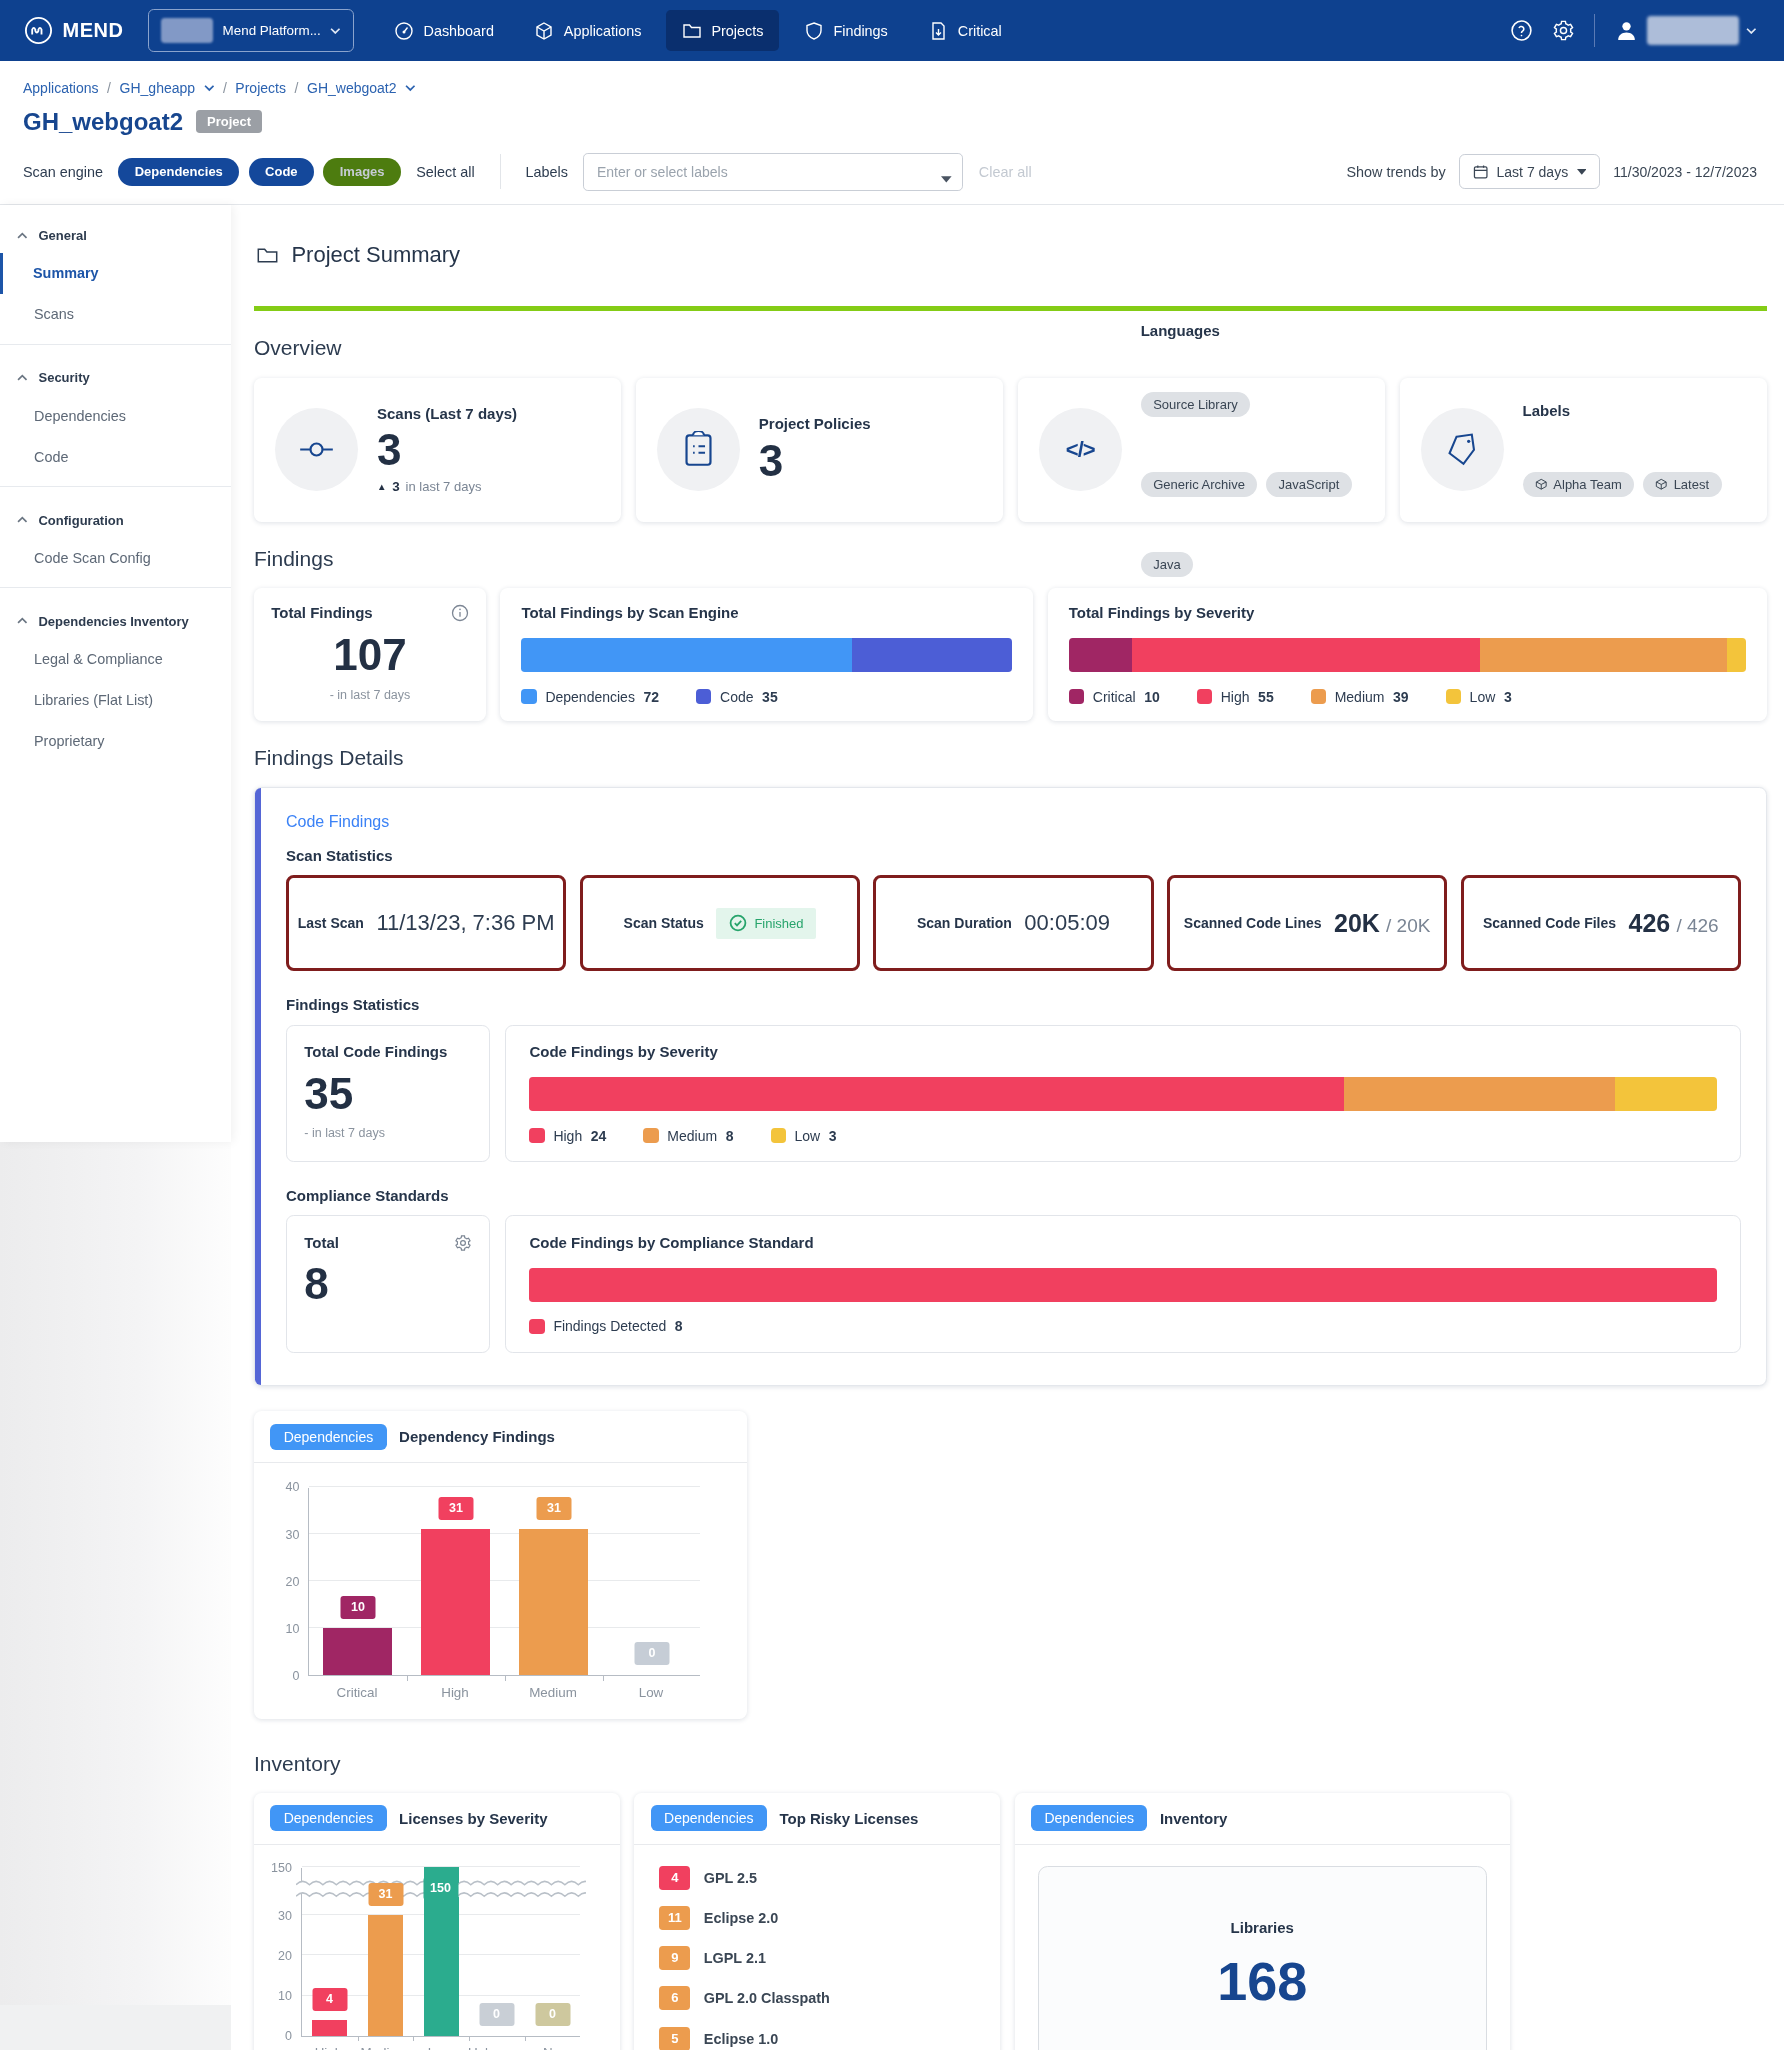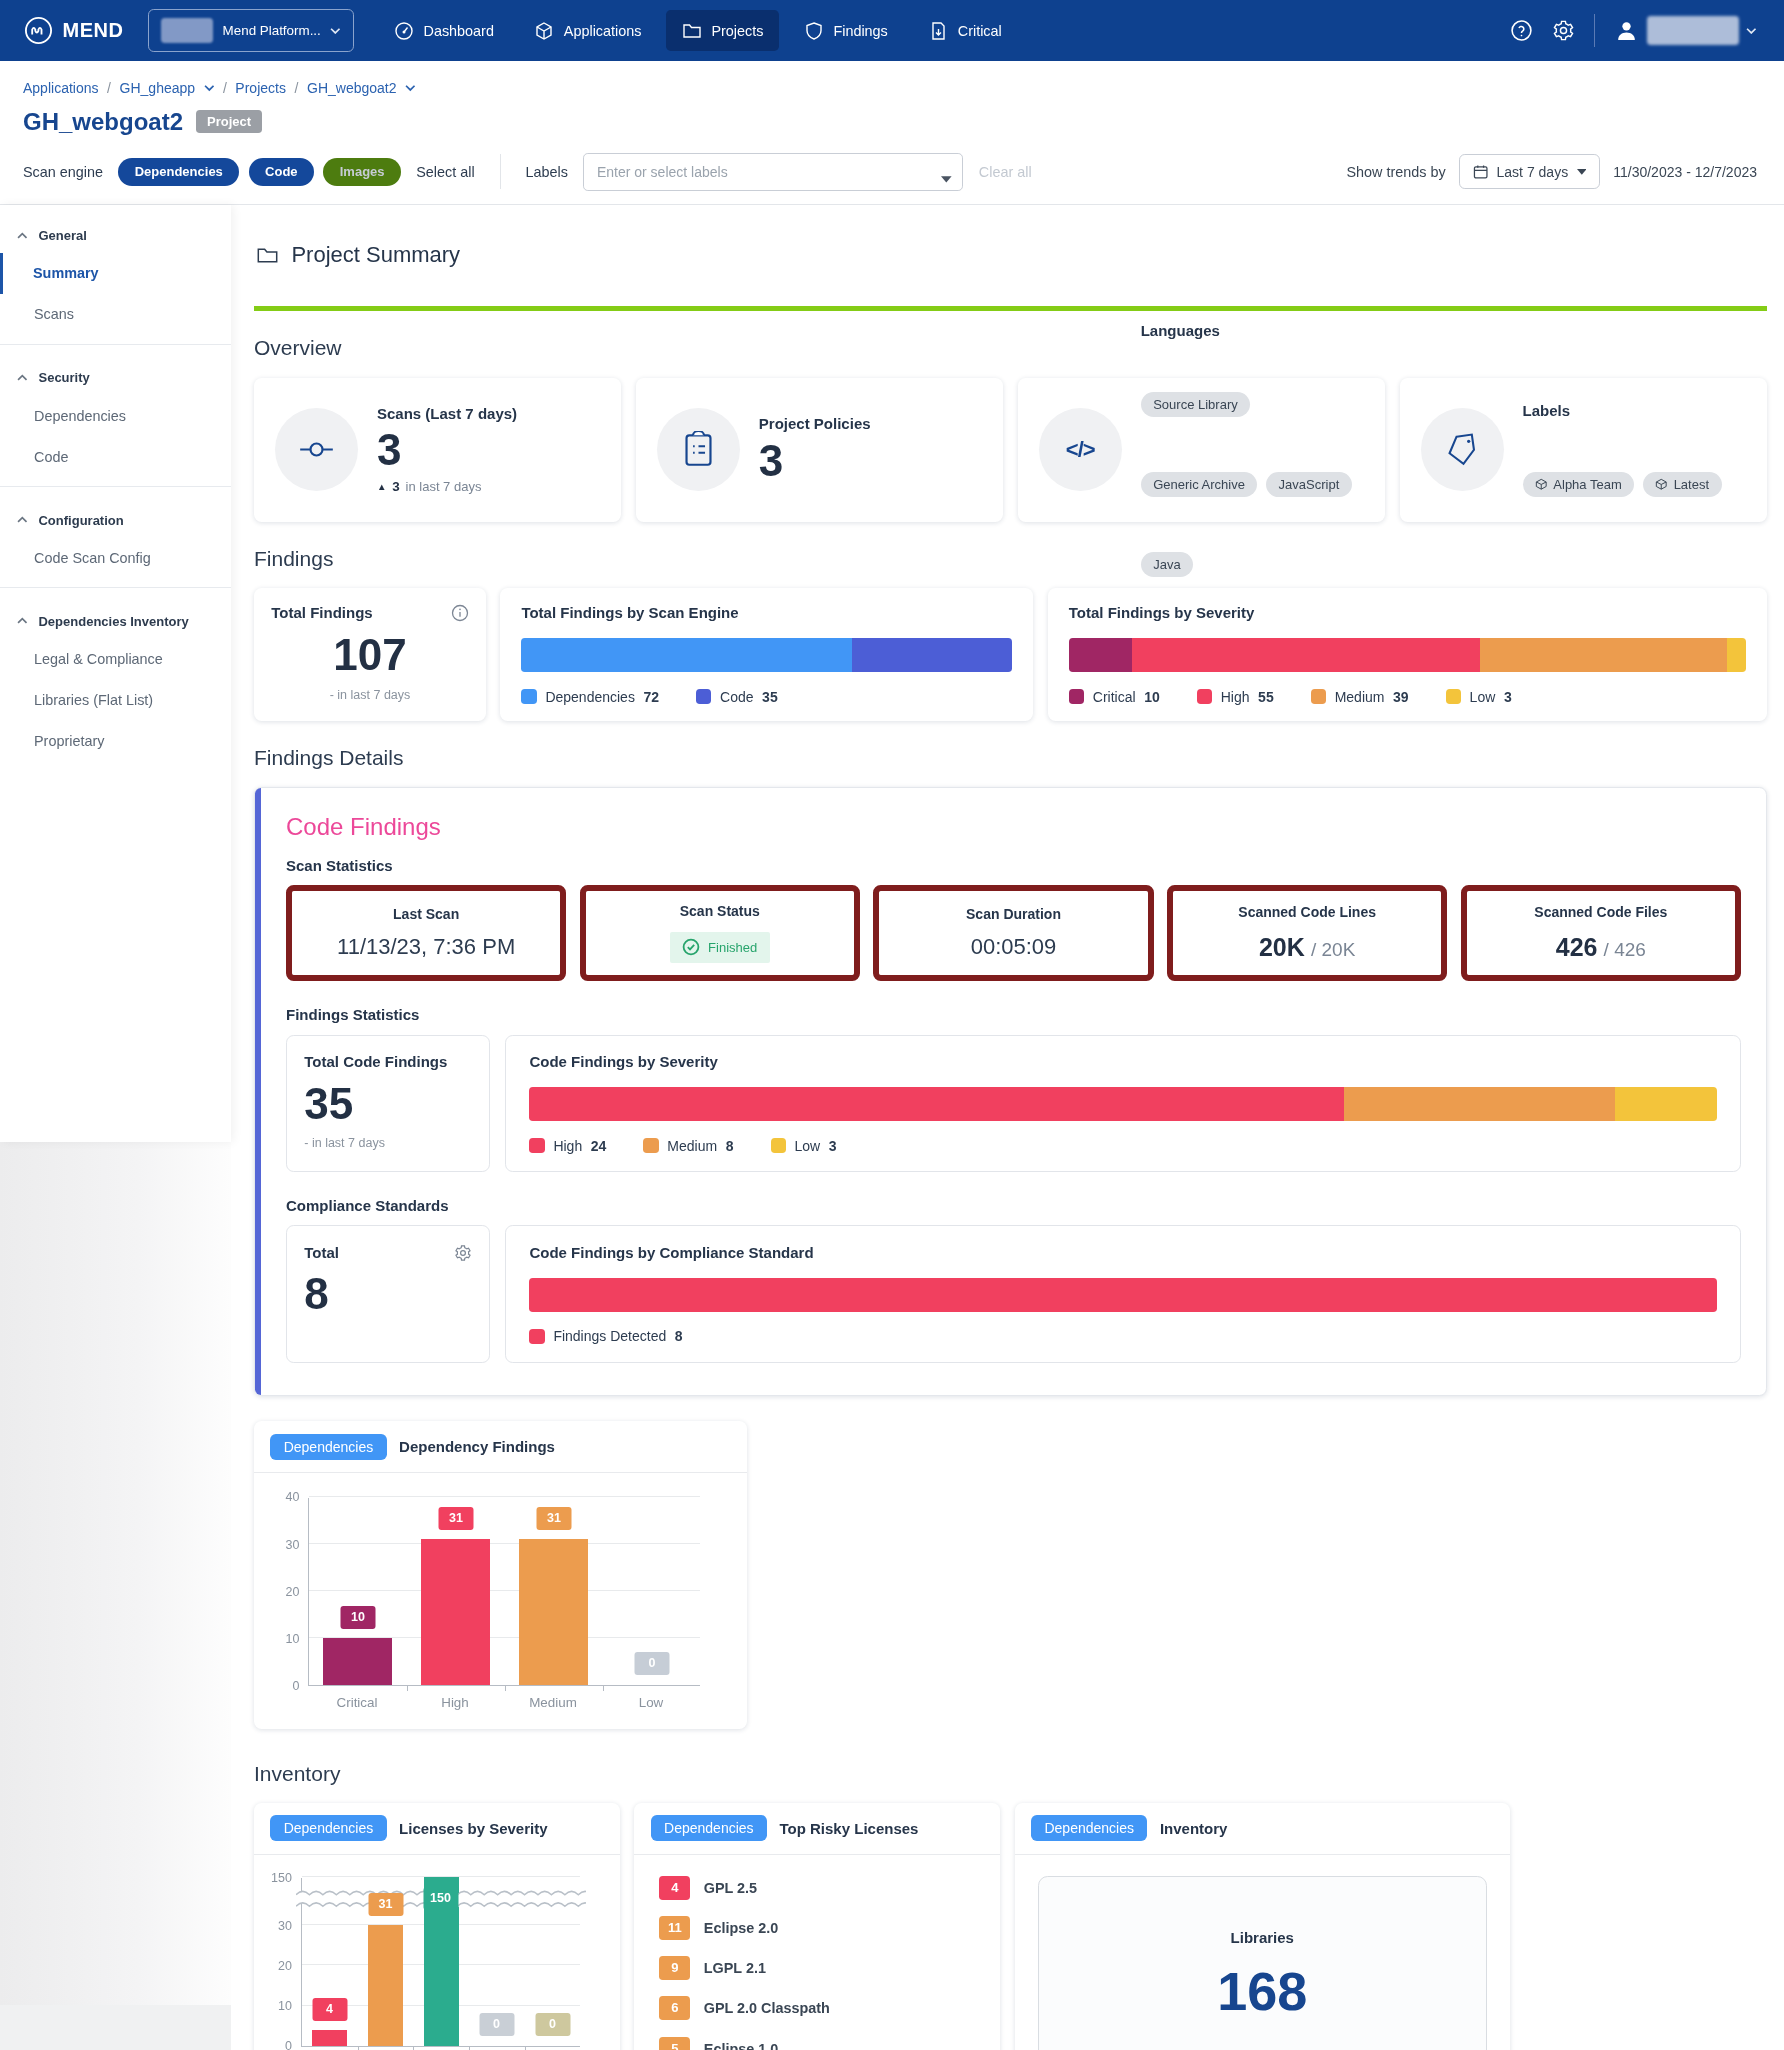--- a/index.html
+++ b/index.html
@@ -94,24 +94,24 @@
   .hbar { display:flex; height:34px; border-radius:3.8px; overflow:hidden; margin-top:16.3px; }
   .hseg { height:100%; }
   .legend { display:flex; gap:37px; margin-top:16.3px; align-items:center; }
   .lg-item { display:inline-flex; align-items:center; gap:8.6px; font-size:14px; color:#2d3c50; }
   .lg-item .sw { width:15.4px; height:15.4px; border-radius:3.8px; display:inline-block; }
   .lg-val { font-weight:700; }
 
   
   .details-card { position:relative; padding:25px 25px 29px 31px; margin-bottom:25px; border:1px solid #e4e7ec; }
   .details-card::before { content:''; position:absolute; left:0; top:0; bottom:0; width:5.8px; background:#5566d6; border-radius:5.8px 0 0 5.8px; }
-  .cf-title { font-size:24px; color:#ec4899; margin-bottom:15.4px; }
+  .cf-title { font-size:16px; color:#3b82f6; margin-bottom:15.4px; }
   .sub-h { font-size:15px; font-weight:700; color:#26354a; margin:9.6px 0 11.5px; }
   .scan-cards { display:flex; gap:13.4px; margin-bottom:25px; }
-  .scan-card { flex:1; border:6px solid #7f1d1d; border-radius:7.7px; height:96px; display:flex; flex-direction:column; align-items:center; justify-content:center; gap:12.5px; background:#fff; }
+  .scan-card { flex:1; border:3px solid #7f1d1d; border-radius:7.7px; height:96px; display:flex; flex-direction:row; align-items:center; justify-content:center; gap:12.5px; background:#fff; }
   .sc-title { font-size:14px; font-weight:700; color:#26354a; }
   .sc-val { font-size:22px; color:#2d3c50; }
   .sc-val b { font-size:25px; color:#233044; }
   .sc-val .of { color:#7a8594; font-size:19px; }
   .status-badge { display:inline-flex; align-items:center; gap:7.7px; background:#e3f5ec; border-radius:2px; padding:6.7px 12.5px; color:#27a46c; font-size:13px; }
   .stat-row { display:flex; gap:15.4px; margin-bottom:25px; }
   .tot-card { width:204px; flex:0 0 204px; border:1px solid #e2e5ea; border-radius:7.7px; padding:17.3px 17.3px; background:#fff; }
   .tot-card .big-num { text-align:left; }
   .wide-card { flex:1; border:1px solid #e2e5ea; border-radius:7.7px; padding:17.3px 23px; background:#fff; }
   .gear-grey { color:#7c8694; cursor:pointer; display:flex; }

